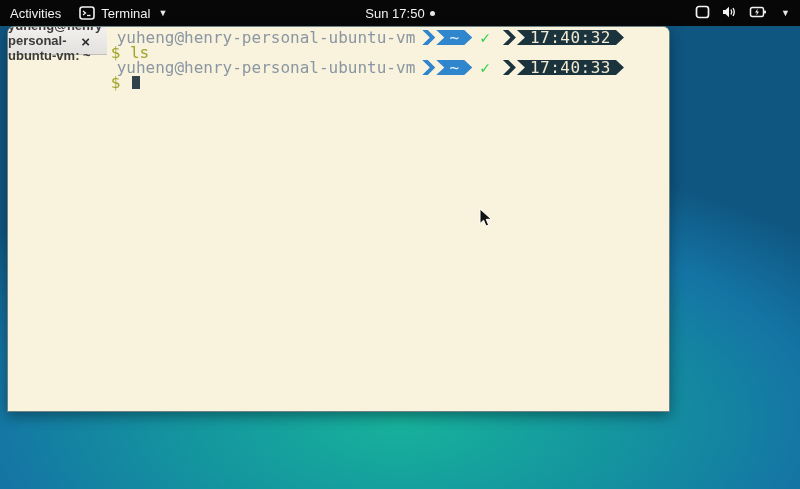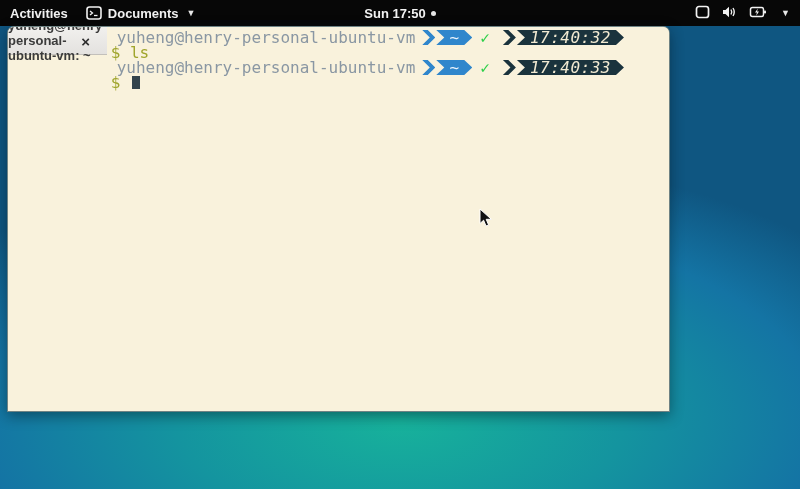--- a/index.html
+++ b/index.html
@@ -7,21 +7,21 @@
   .screen {
     position:relative; width:800px; height:489px;
     background: radial-gradient(ellipse 70% 55% at 50% 86%, #17b29b 0%, #14949f 40%, #1474a4 75%, #0f5681 100%);
     font-family:"Liberation Sans", sans-serif;
   }
 
   
   .topbar {
     position:absolute; top:0; left:0; width:800px; height:26px;
     background:#070707; color:#f2f2f2; display:flex; align-items:center;
-    font-size:13px; font-weight:700;
+    font-size:13px; font-weight:400;
   }
   .tb-left { display:flex; align-items:center; gap:18px; padding-left:10px; flex:1; }
   .tb-item { display:flex; align-items:center; gap:6px; cursor:default; }
   .term-badge { display:inline-flex; align-items:center; justify-content:center; }
   .caret { font-size:9px; color:#e8e8e8; margin-left:2px; }
   .tb-center { position:absolute; left:0; right:0; top:0; height:26px; display:flex; align-items:center; justify-content:center; gap:5px; pointer-events:none; }
   .notif-dot { width:5px; height:5px; border-radius:50%; background:#e6e6e6; }
   .tb-right { display:flex; align-items:center; gap:12px; padding-right:10px; }
 
   
@@ -59,21 +59,21 @@
   
   .pl-chev { display:inline-block; width:13px; height:15px; margin-left:7px;
     clip-path:polygon(0 0, 42% 0, 100% 50%, 42% 100%, 0 100%, 58% 50%); }
   .pl-seg { display:inline-flex; align-items:center; height:15px;
     padding:0 13px 0 13px;
     clip-path:polygon(0 0, calc(100% - 8px) 0, 100% 50%, calc(100% - 8px) 100%, 0 100%, 8px 50%);
     margin-left:1px; }
   .blue { background:#2f86cc; }
   .pl-seg.blue { color:#eaf3fc; min-width:36px; justify-content:center; }
   .dark { background:#1a333d; }
-  .pl-seg.dark { color:#f2ead2; letter-spacing:.5px;font-style:italic; }
+  .pl-seg.dark { color:#f2ead2; letter-spacing:.5px; }
   .check { color:#2fd04a; font-weight:700; margin:0 6px 0 8px; }
 
   .cursor { display:inline-block; width:8px; height:13px; background:#33434b; margin-left:2px; }
 
   .mouse { position:absolute; left:479px; top:208px; }
 </style>
 </head>
 <body>
 
 <div class="screen">
@@ -84,21 +84,21 @@
         <span>Activities</span>
       </div>
       <div class="tb-item">
         <span class="term-badge">
           <svg width="16" height="14" viewBox="0 0 16 14">
             <rect x="1" y="1" width="14" height="12" rx="2.5" fill="none" stroke="#f2f2f2" stroke-width="1.6"></rect>
             <path d="M4 5 L6.5 7 L4 9" fill="none" stroke="#f2f2f2" stroke-width="1.3"></path>
             <line x1="8" y1="9.5" x2="11.5" y2="9.5" stroke="#f2f2f2" stroke-width="1.3"></line>
           </svg>
         </span>
-        <span>Documents</span>
+        <span>Terminal</span>
         <span class="caret">▼</span>
       </div>
     </div>
     <div class="tb-center">
       <span>Sun 17:50</span>
       <span class="notif-dot"></span>
     </div>
     <div class="tb-right">
       <span>
         <svg width="15" height="14" viewBox="0 0 15 14">

